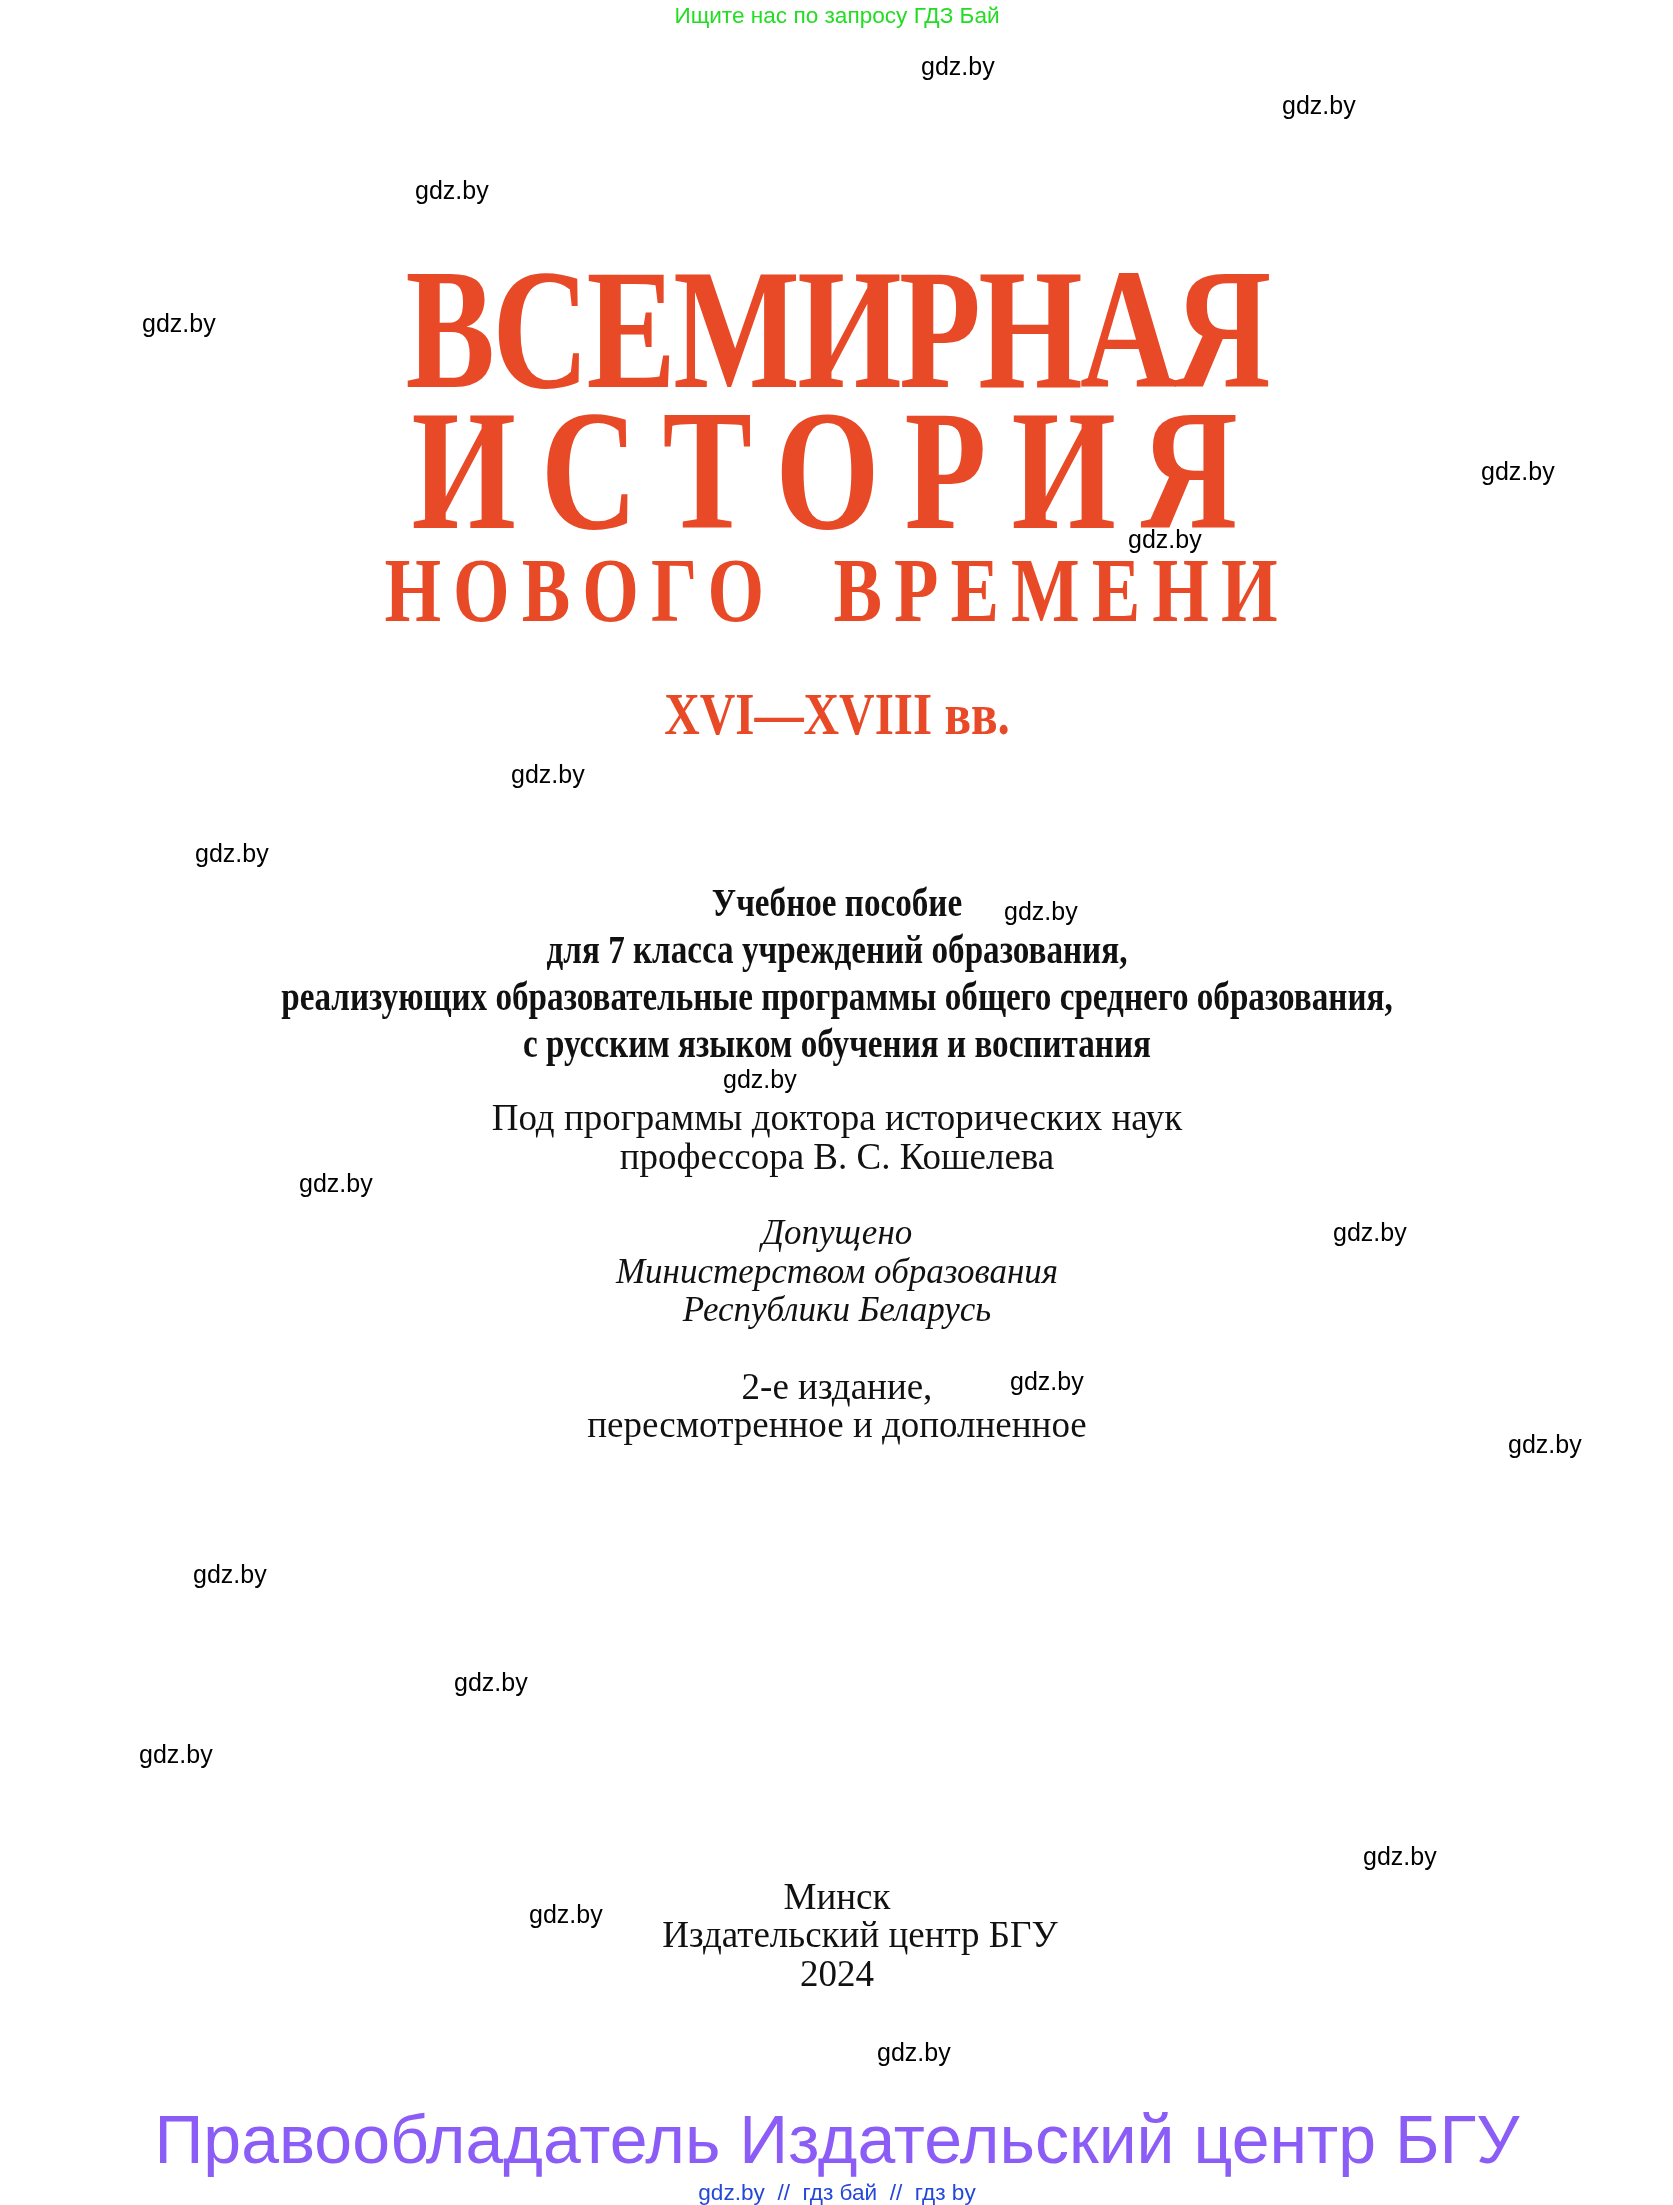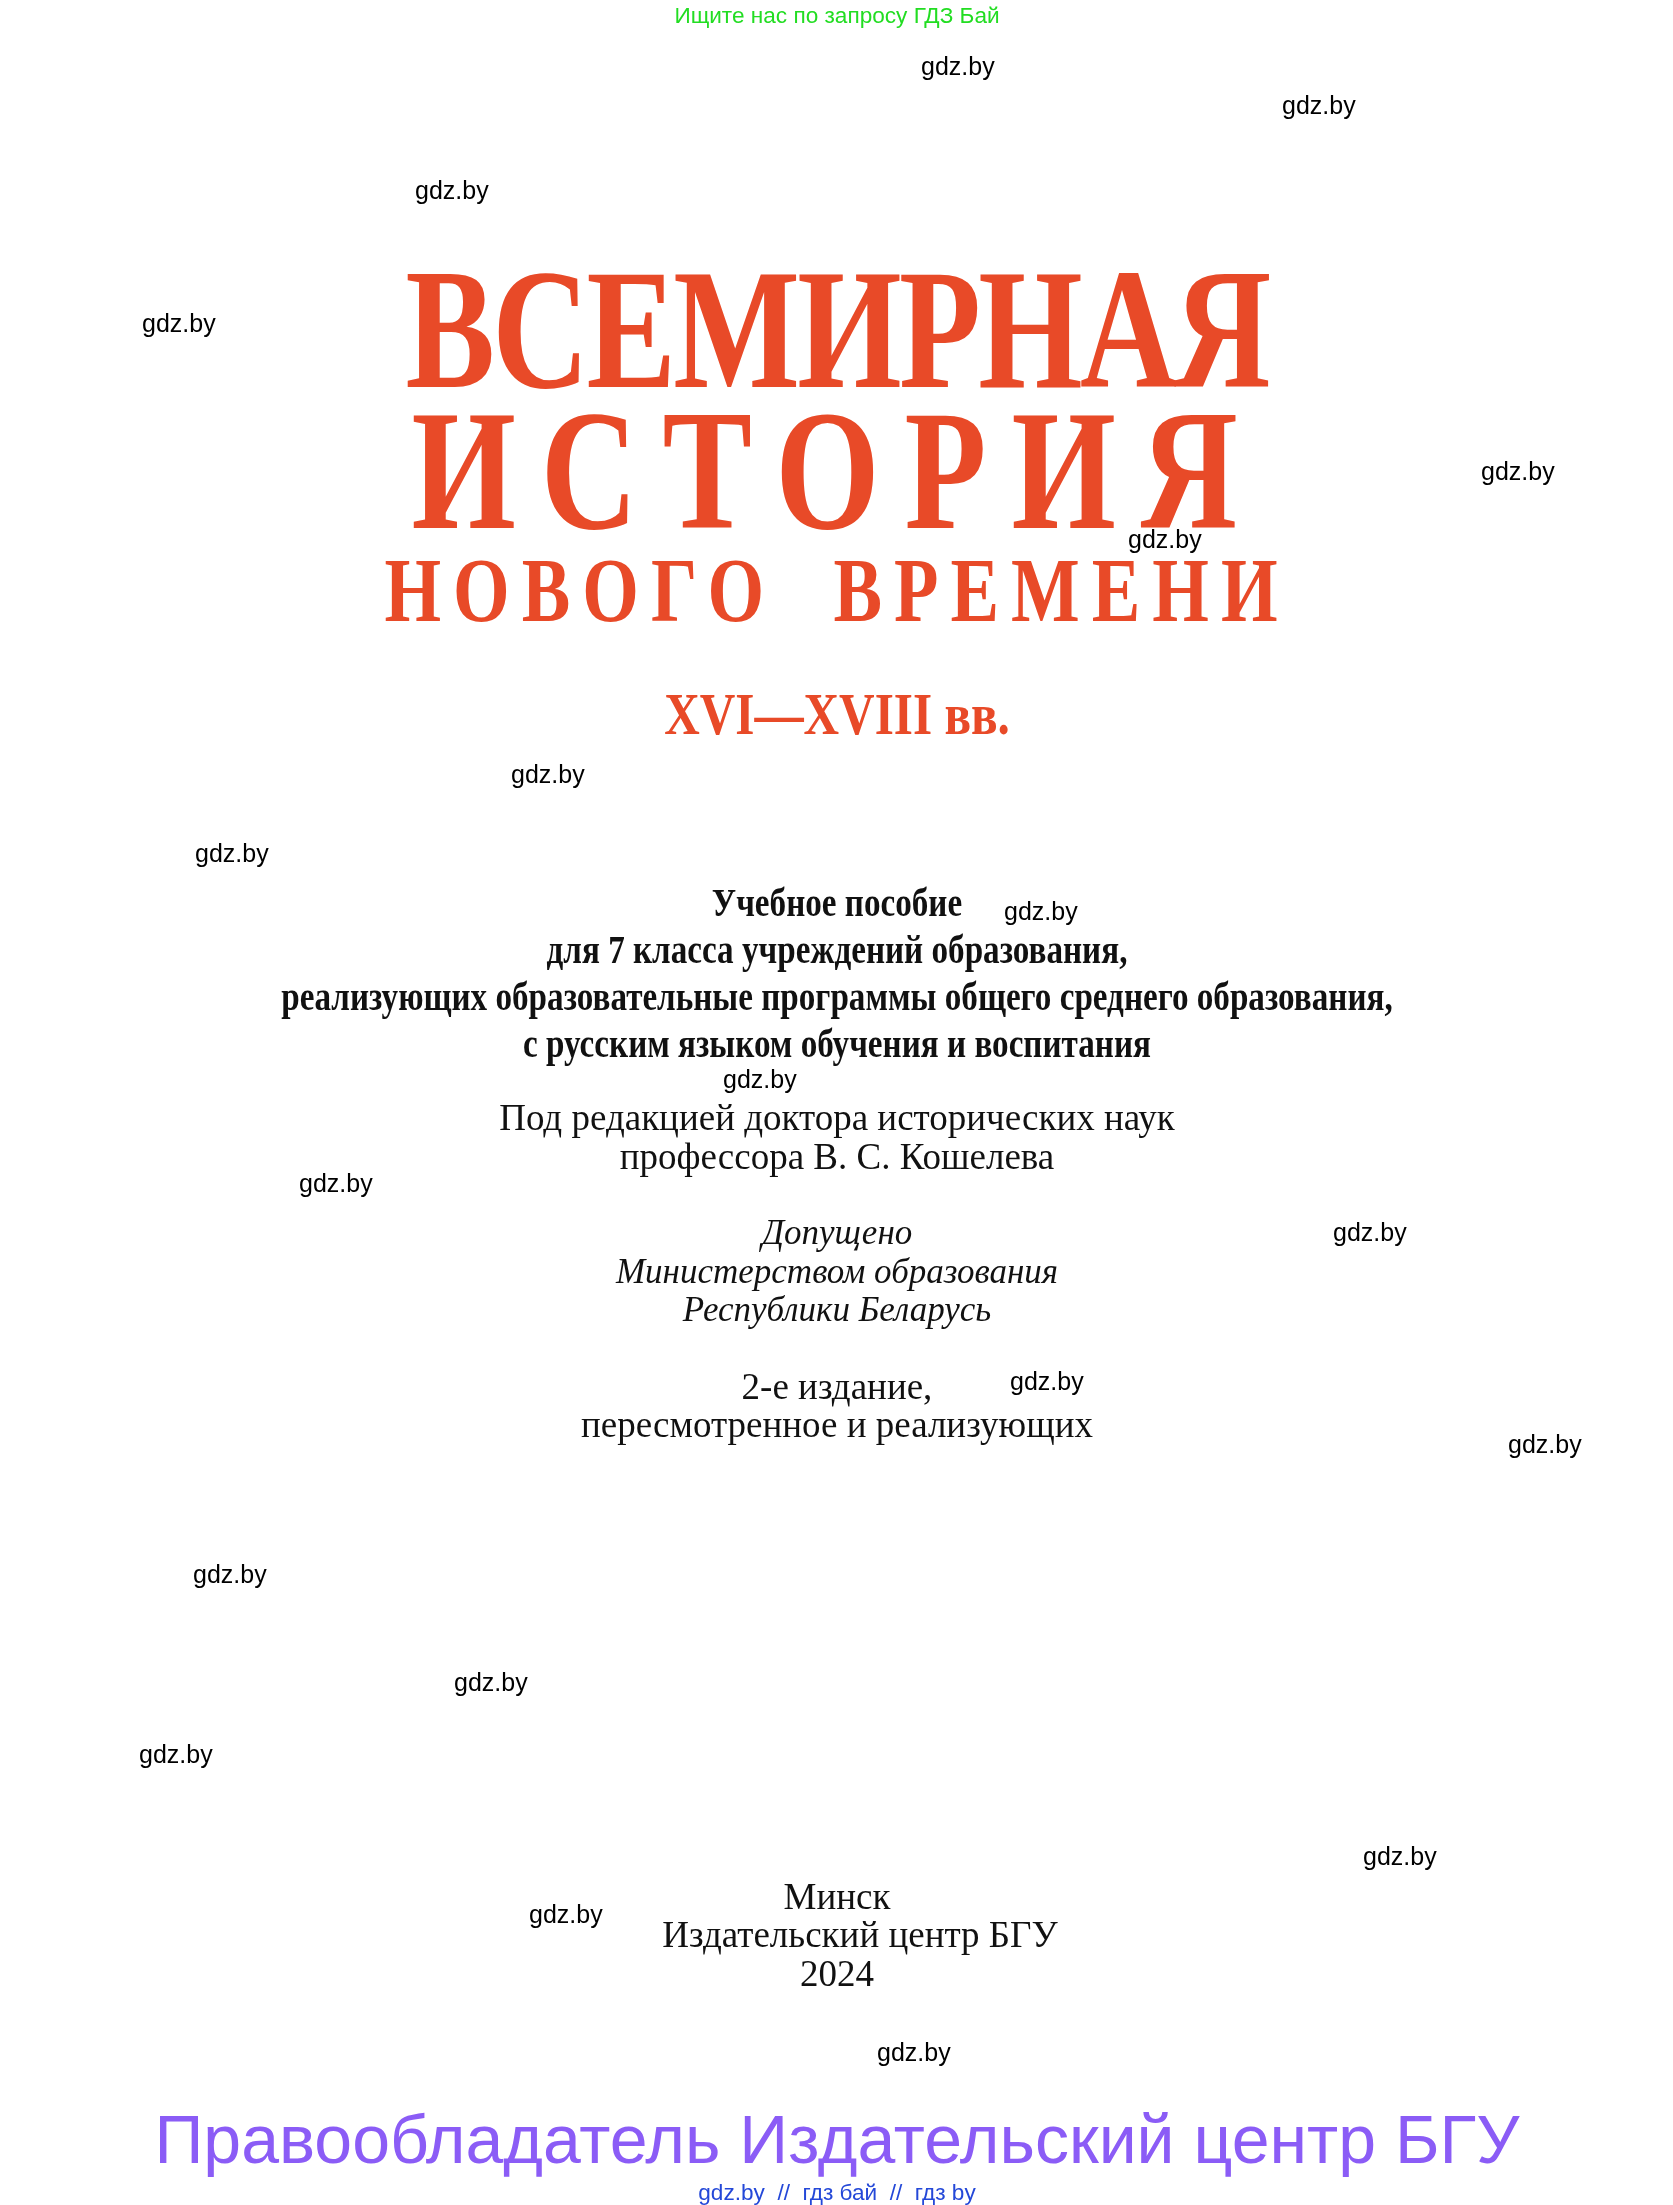--- a/index.html
+++ b/index.html
@@ -26,29 +26,29 @@
 <div class="abs center t1">ВСЕМИРНАЯ</div>
 <div class="abs center t2">ИСТОРИЯ</div>
 <div class="abs center t3">НОВОГО ВРЕМЕНИ</div>
 <div class="abs center t4">XVI—XVIII вв.</div>
 
 <div class="abs center sub" style="top:880px;">Учебное пособие</div>
 <div class="abs center sub" style="top:927px;">для 7 класса учреждений образования,</div>
 <div class="abs center sub" style="top:974px;">реализующих образовательные программы общего среднего образования,</div>
 <div class="abs center sub" style="top:1021px;">с русским языком обучения и воспитания</div>
 
-<div class="abs center plain" style="top:1098px;">Под редакцией доктора исторических наук</div>
+<div class="abs center plain" style="top:1098px;">Под программы доктора исторических наук</div>
 <div class="abs center plain" style="top:1137px;">профессора В. С. Кошелева</div>
 
 <div class="abs center ital" style="top:1213px;">Допущено</div>
 <div class="abs center ital" style="top:1252px;">Министерством образования</div>
 <div class="abs center ital" style="top:1290px;">Республики Беларусь</div>
 
 <div class="abs center plain" style="top:1367px;">2-е издание,</div>
-<div class="abs center plain" style="top:1405px;">пересмотренное и реализующих</div>
+<div class="abs center plain" style="top:1405px;">пересмотренное и дополненное</div>
 
 <div class="abs center plain" style="top:1877px;">Минск</div>
 <div class="abs center plain" style="top:1915px;padding-left:23px;">Издательский центр БГУ</div>
 <div class="abs center plain" style="top:1954px;">2024</div>
 
 <div class="abs center owner">Правообладатель Издательский центр БГУ</div>
 <div class="abs center links" style="white-space:pre;">gdz.by  //  гдз бай  //  гдз by</div>
 
 <div class="abs wm" style="left:921px;top:52px;">gdz.by</div>
 <div class="abs wm" style="left:1282px;top:91px;">gdz.by</div>

